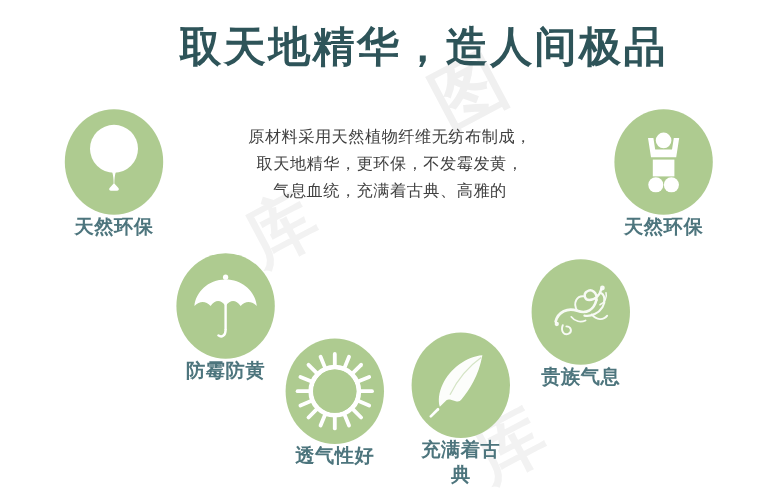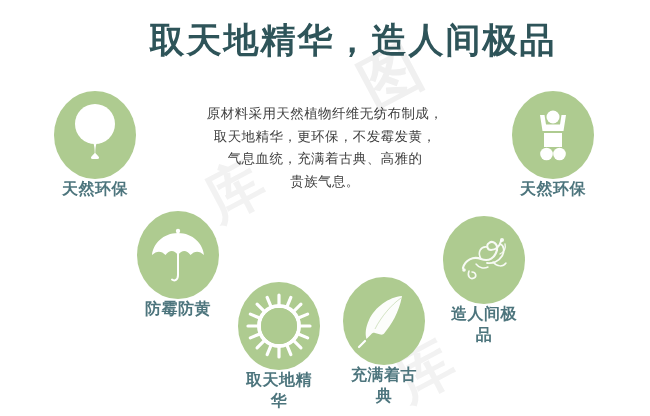--- a/index.html
+++ b/index.html
@@ -40,42 +40,41 @@
     width:82px;height:88px;border-radius:50%;
     background:#aecb90;position:relative;overflow:hidden;
   }
   .disc svg{position:absolute;left:0;top:0;}
   .blabel{
     margin-top:0;text-align:center;width:82px;
     font-size:16px;font-weight:700;color:#4d757d;letter-spacing:.5px;
     font-family:"DejaVu Sans","Liberation Sans",sans-serif;
   }
   .b1{left:54px;top:91px;}
-  .b2{left:137px;top:211px;}
+  .b2{left:147px;top:211px;}
   .b3{left:238px;top:282px;}
   .b4{left:343px;top:277px;}
   .b5{left:443px;top:216px;}
   .b6{left:512px;top:91px;}
 </style>
 </head>
 <body>
 
 <div id="stage">
 
   <div class="wm wm1">图</div>
   <div class="wm wm2">库</div>
   <div class="wm wm3">库</div>
 
   <div id="title">取天地精华，造人间极品</div>
 
   <div id="para">
     <div>原材料采用天然植物纤维无纺布制成，</div>
     <div>取天地精华，更环保，不发霉发黄，</div>
     <div>气息血统，充满着古典、高雅的</div>
-    <div>贵族气息。</div>
   </div>
 
   <div class="badge b1">
     <div class="disc">
       <svg width="82" height="88" viewBox="0 0 82 88">
         <circle cx="41" cy="33" r="20" fill="#ffffff"></circle>
         <path d="M41 40 C44 44 44 48 42.6 52 C41.6 55 41.3 59 41.3 62 L44.5 65.5 C45.6 66.7 45 68 43.4 68 L38.6 68 C37 68 36.4 66.7 37.5 65.5 L40.7 62 C40.7 59 40.4 55 39.4 52 C38 48 38 44 41 40 Z" fill="#ffffff"></path>
       </svg>
     </div>
     <div class="blabel">天然环保</div>
@@ -111,21 +110,21 @@
             <line x1="21.14" y1="52.23" x2="12.36" y2="55.86" stroke="#ffffff" stroke-width="3.2" stroke-linecap="round"></line>
             <line x1="19.50" y1="44.00" x2="10.00" y2="44.00" stroke="#ffffff" stroke-width="3.2" stroke-linecap="round"></line>
             <line x1="21.14" y1="35.77" x2="12.36" y2="32.14" stroke="#ffffff" stroke-width="3.2" stroke-linecap="round"></line>
             <line x1="25.80" y1="28.80" x2="19.08" y2="22.08" stroke="#ffffff" stroke-width="3.2" stroke-linecap="round"></line>
             <line x1="32.77" y1="24.14" x2="29.14" y2="15.36" stroke="#ffffff" stroke-width="3.2" stroke-linecap="round"></line>
           </g>
         <circle cx="41" cy="44" r="20" fill="none" stroke="#ffffff" stroke-width="4"></circle>
         <circle cx="41" cy="44" r="18" fill="#aecb90"></circle>
       </svg>
     </div>
-    <div class="blabel">取天地精华</div>
+    <div class="blabel">透气性好</div>
   </div>
 
   <div class="badge b4">
     <div class="disc">
       <svg width="82" height="88" viewBox="0 0 82 88">
         <path d="M59 19 C46 20 32 30 26 43 C22.5 50.5 22 57 23.5 62 L28 57.5 C29 56 30.5 55.5 32 56 L37.5 57.5 C39 58 40.5 57.3 41.5 56 C48 48 56 36 59 19 Z" fill="#ffffff" opacity=".96"></path>
         <path d="M58 21 C48 28 38 40 32 52" stroke="#aecb90" stroke-width="1" fill="none" opacity=".5"></path>
         <path d="M22 64 L16 70" stroke="#ffffff" stroke-width="2.2" stroke-linecap="round"></path>
       </svg>
     </div>
@@ -142,21 +141,21 @@
           <path d="M44 47 C50 48 56 45 59 40 C62 35 61 29 57 28" stroke-width="1.8"></path>
           <path d="M26 55 C24 60 27 64 31 62 C34 60.5 33 56 29 56" stroke-width="1.6"></path>
           <path d="M50 46 C54 51 60 51 63 47" stroke-width="1.5"></path>
           <path d="M33 48 C36 52 41 53 45 51" stroke-width="1.4"></path>
           <path d="M57 38 C61 36 63 32 62 28" stroke-width="1.3"></path>
         </g>
         <circle cx="59" cy="24" r="2" fill="#ffffff" opacity=".9"></circle>
         <circle cx="21" cy="54" r="1.8" fill="#ffffff" opacity=".9"></circle>
       </svg>
     </div>
-    <div class="blabel">造人间极品</div>
+    <div class="blabel">贵族气息</div>
   </div>
 
   <div class="badge b6">
     <div class="disc">
       <svg width="82" height="88" viewBox="0 0 82 88">
         <circle cx="41" cy="26" r="6.5" fill="#ffffff"></circle>
         <path d="M28 24 L30.5 40 L51.5 40 L54 24 L49.5 24 L48 33.5 L34 33.5 L32.5 24 Z" fill="#ffffff"></path>
         <rect x="32" y="42" width="18" height="14" fill="#ffffff"></rect>
         <circle cx="34.5" cy="63" r="6.3" fill="#ffffff"></circle>
         <circle cx="47.5" cy="63" r="6.3" fill="#ffffff"></circle>

